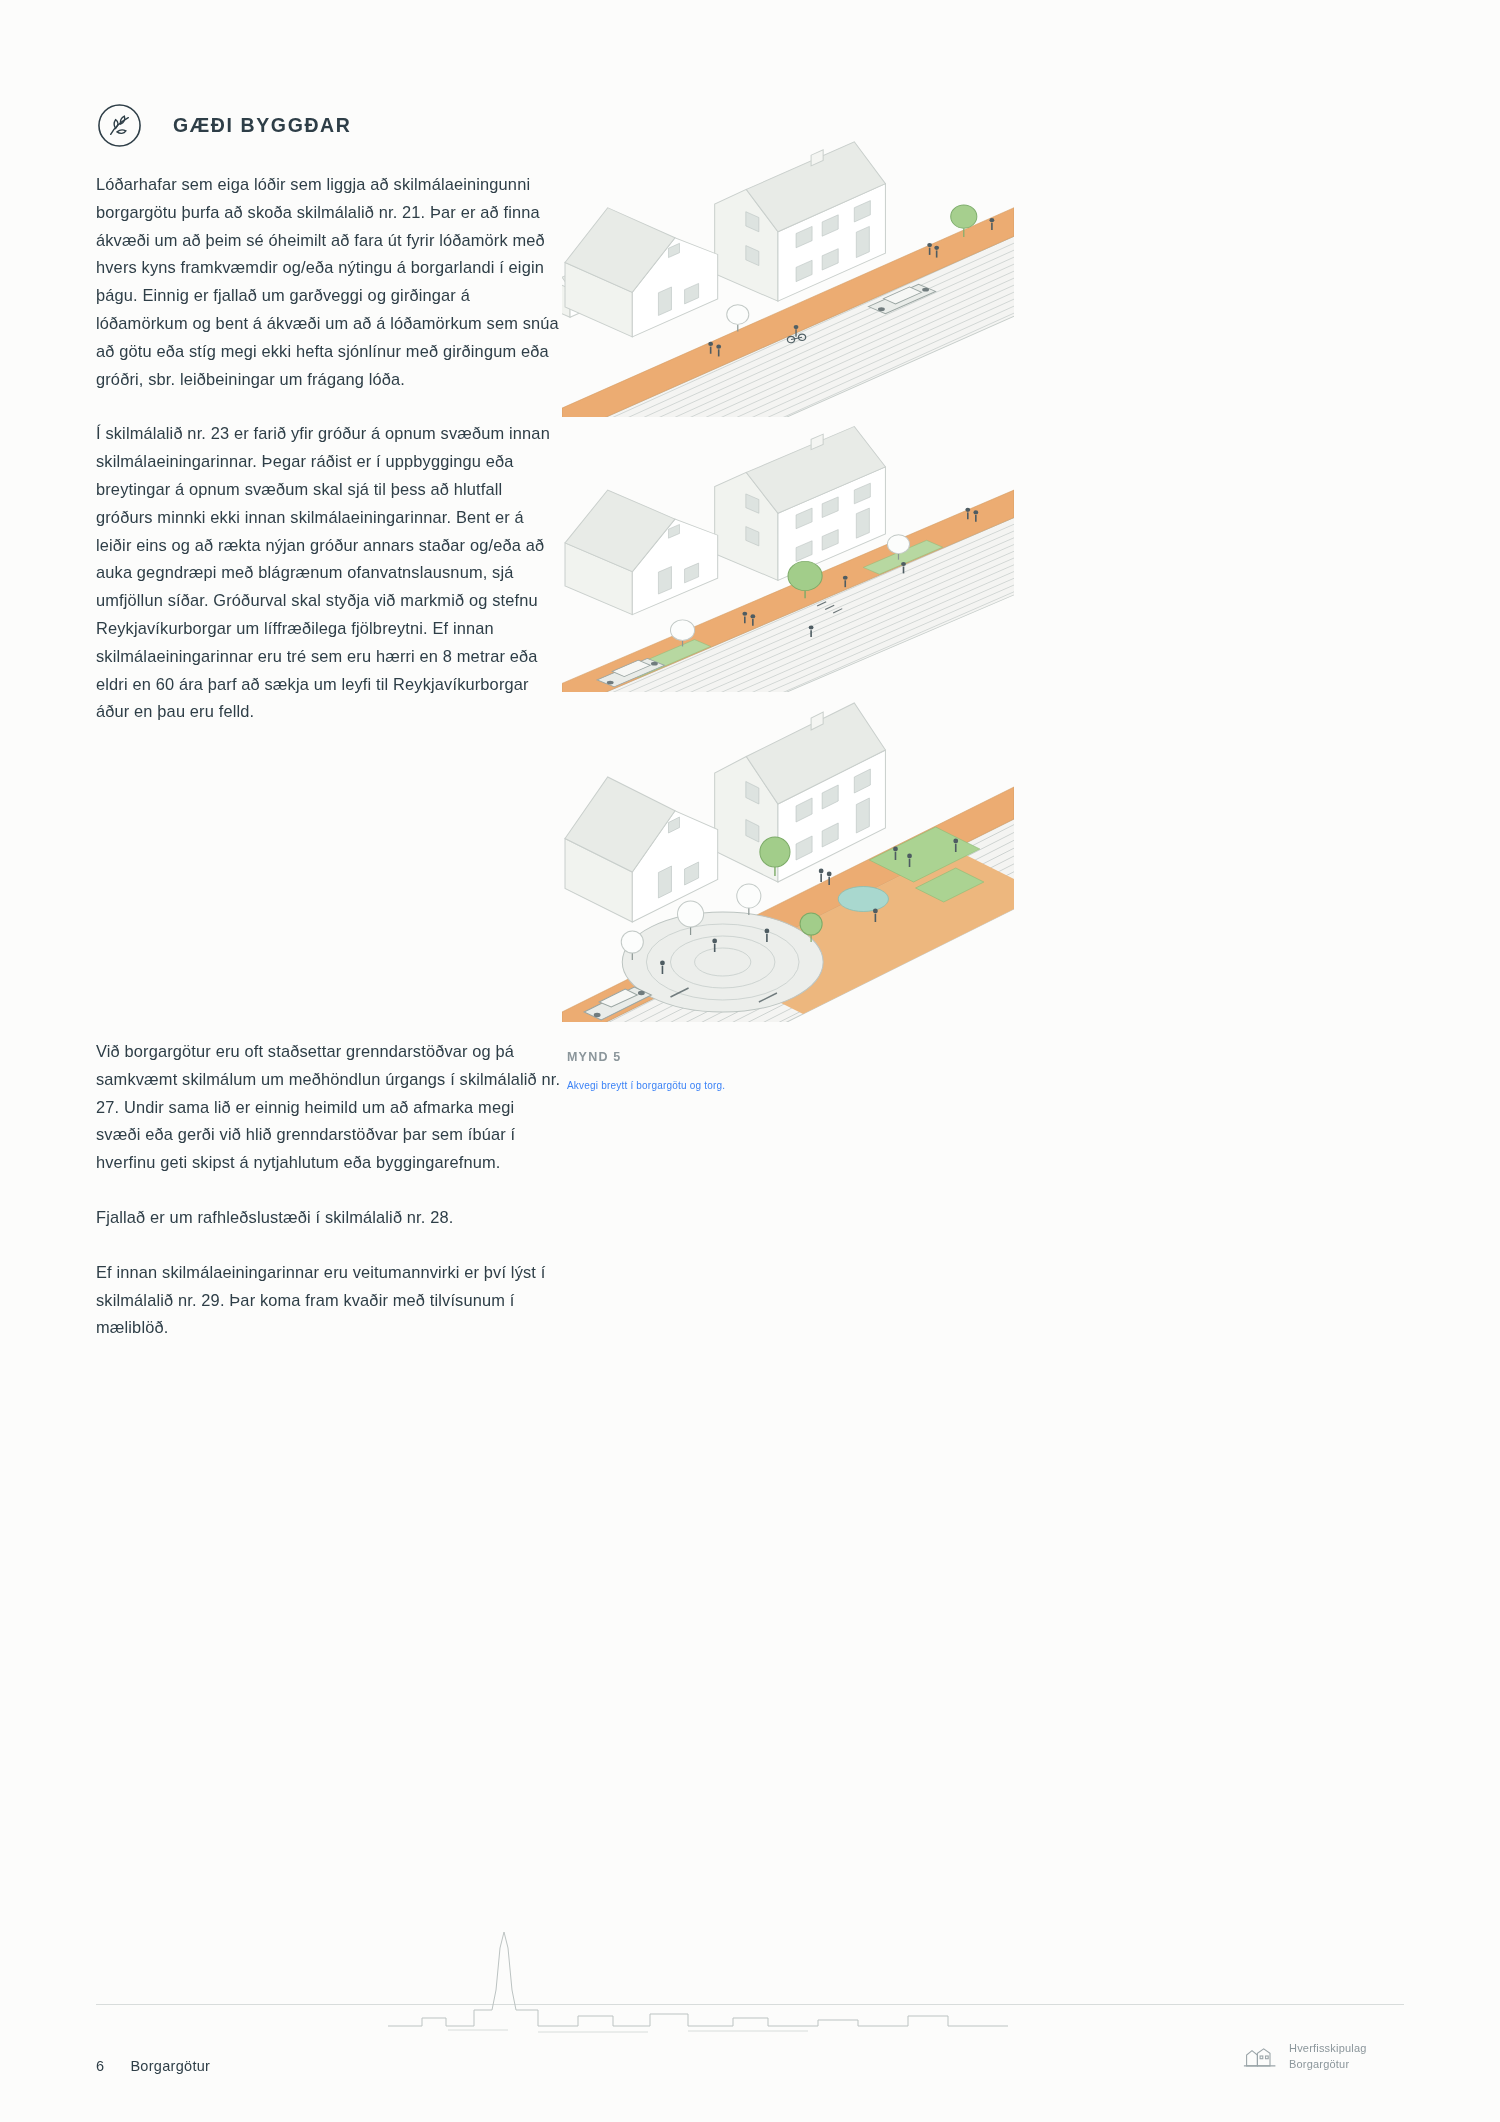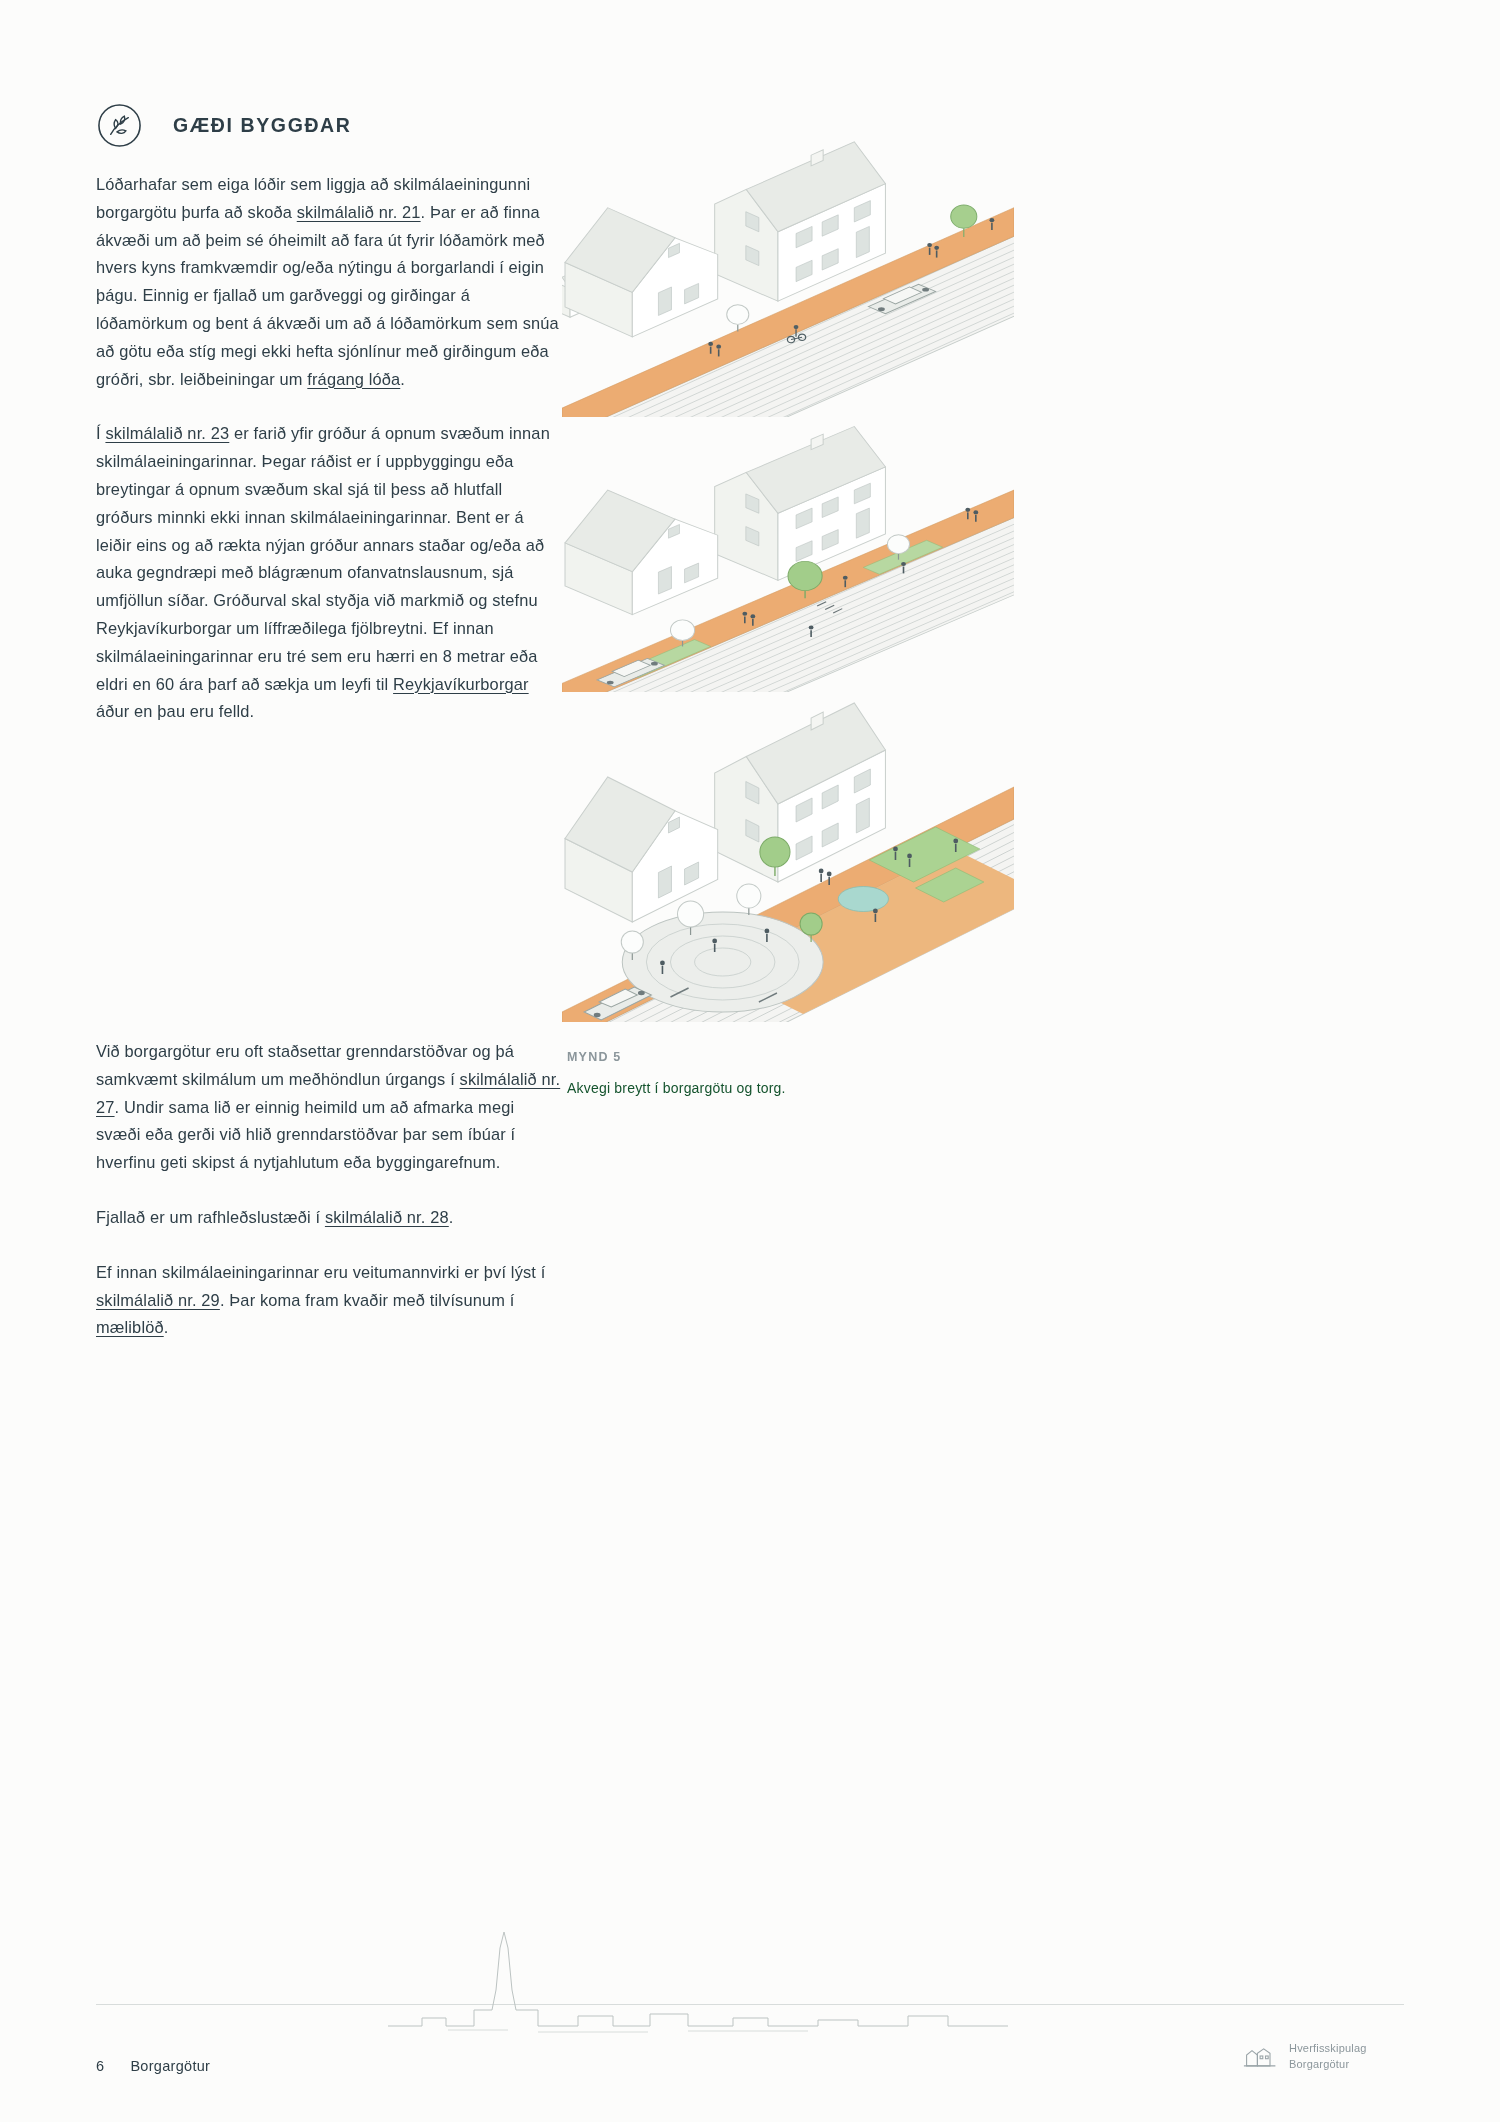--- a/index.html
+++ b/index.html
@@ -10,26 +10,26 @@
     font-family:"Liberation Sans", sans-serif;
   }
   .section { position:absolute; left:96px; width:466px; }
   #section-1 { top:102px; }
   #section-2 { top:1038px; }
   .heading-row { display:flex; align-items:center; gap:30px; margin-bottom:22px; }
   .section-icon { width:47px; height:47px; flex:none; }
   h2 { font-size:19.5px; font-weight:bold; letter-spacing:1.6px; color:#2e3e47; white-space:nowrap; }
   .para { font-size:16.4px; line-height:27.8px; letter-spacing:0.15px; margin-bottom:27px; color:#2e3e47; }
   .para:last-child { margin-bottom:0; }
-  .link { text-decoration:underline; text-underline-offset:3px; text-decoration-thickness:1px; cursor:pointer; }
+  .link { text-underline-offset:3px; text-decoration-thickness:1px; cursor:pointer; }
   #figures { position:absolute; left:562px; top:132px; width:452px; }
   .scene { display:block; }
   #figure-caption { position:absolute; left:567px; top:1050px; width:420px; }
   .fig-label { font-size:12.5px; font-weight:bold; letter-spacing:1.2px; color:#8b969b; margin-bottom:8px; }
-  .fig-text { font-size:14px; letter-spacing:0.2px; color:#14532d;margin-top:16px; }
+  .fig-text { font-size:10px; letter-spacing:0.2px; color:#3b82f6;margin-top:16px; }
   #footer-rule { position:absolute; left:96px; top:2004px; width:1308px; height:1px; background:#d8dcdb; }
   #skyline { position:absolute; left:388px; top:1930px; }
   #footer-left { position:absolute; left:96px; top:2058px; display:flex; gap:26px; font-size:14.5px; letter-spacing:0.3px; color:#2e3e47; }
   #logo { position:absolute; left:1243px; top:2040px; display:flex; align-items:center; gap:10px; }
   .logo-text { font-size:11px; line-height:16px; color:#8b969b; letter-spacing:0.2px; }
 </style>
 </head>
 <body>
 
 <div class="section" id="section-1">

